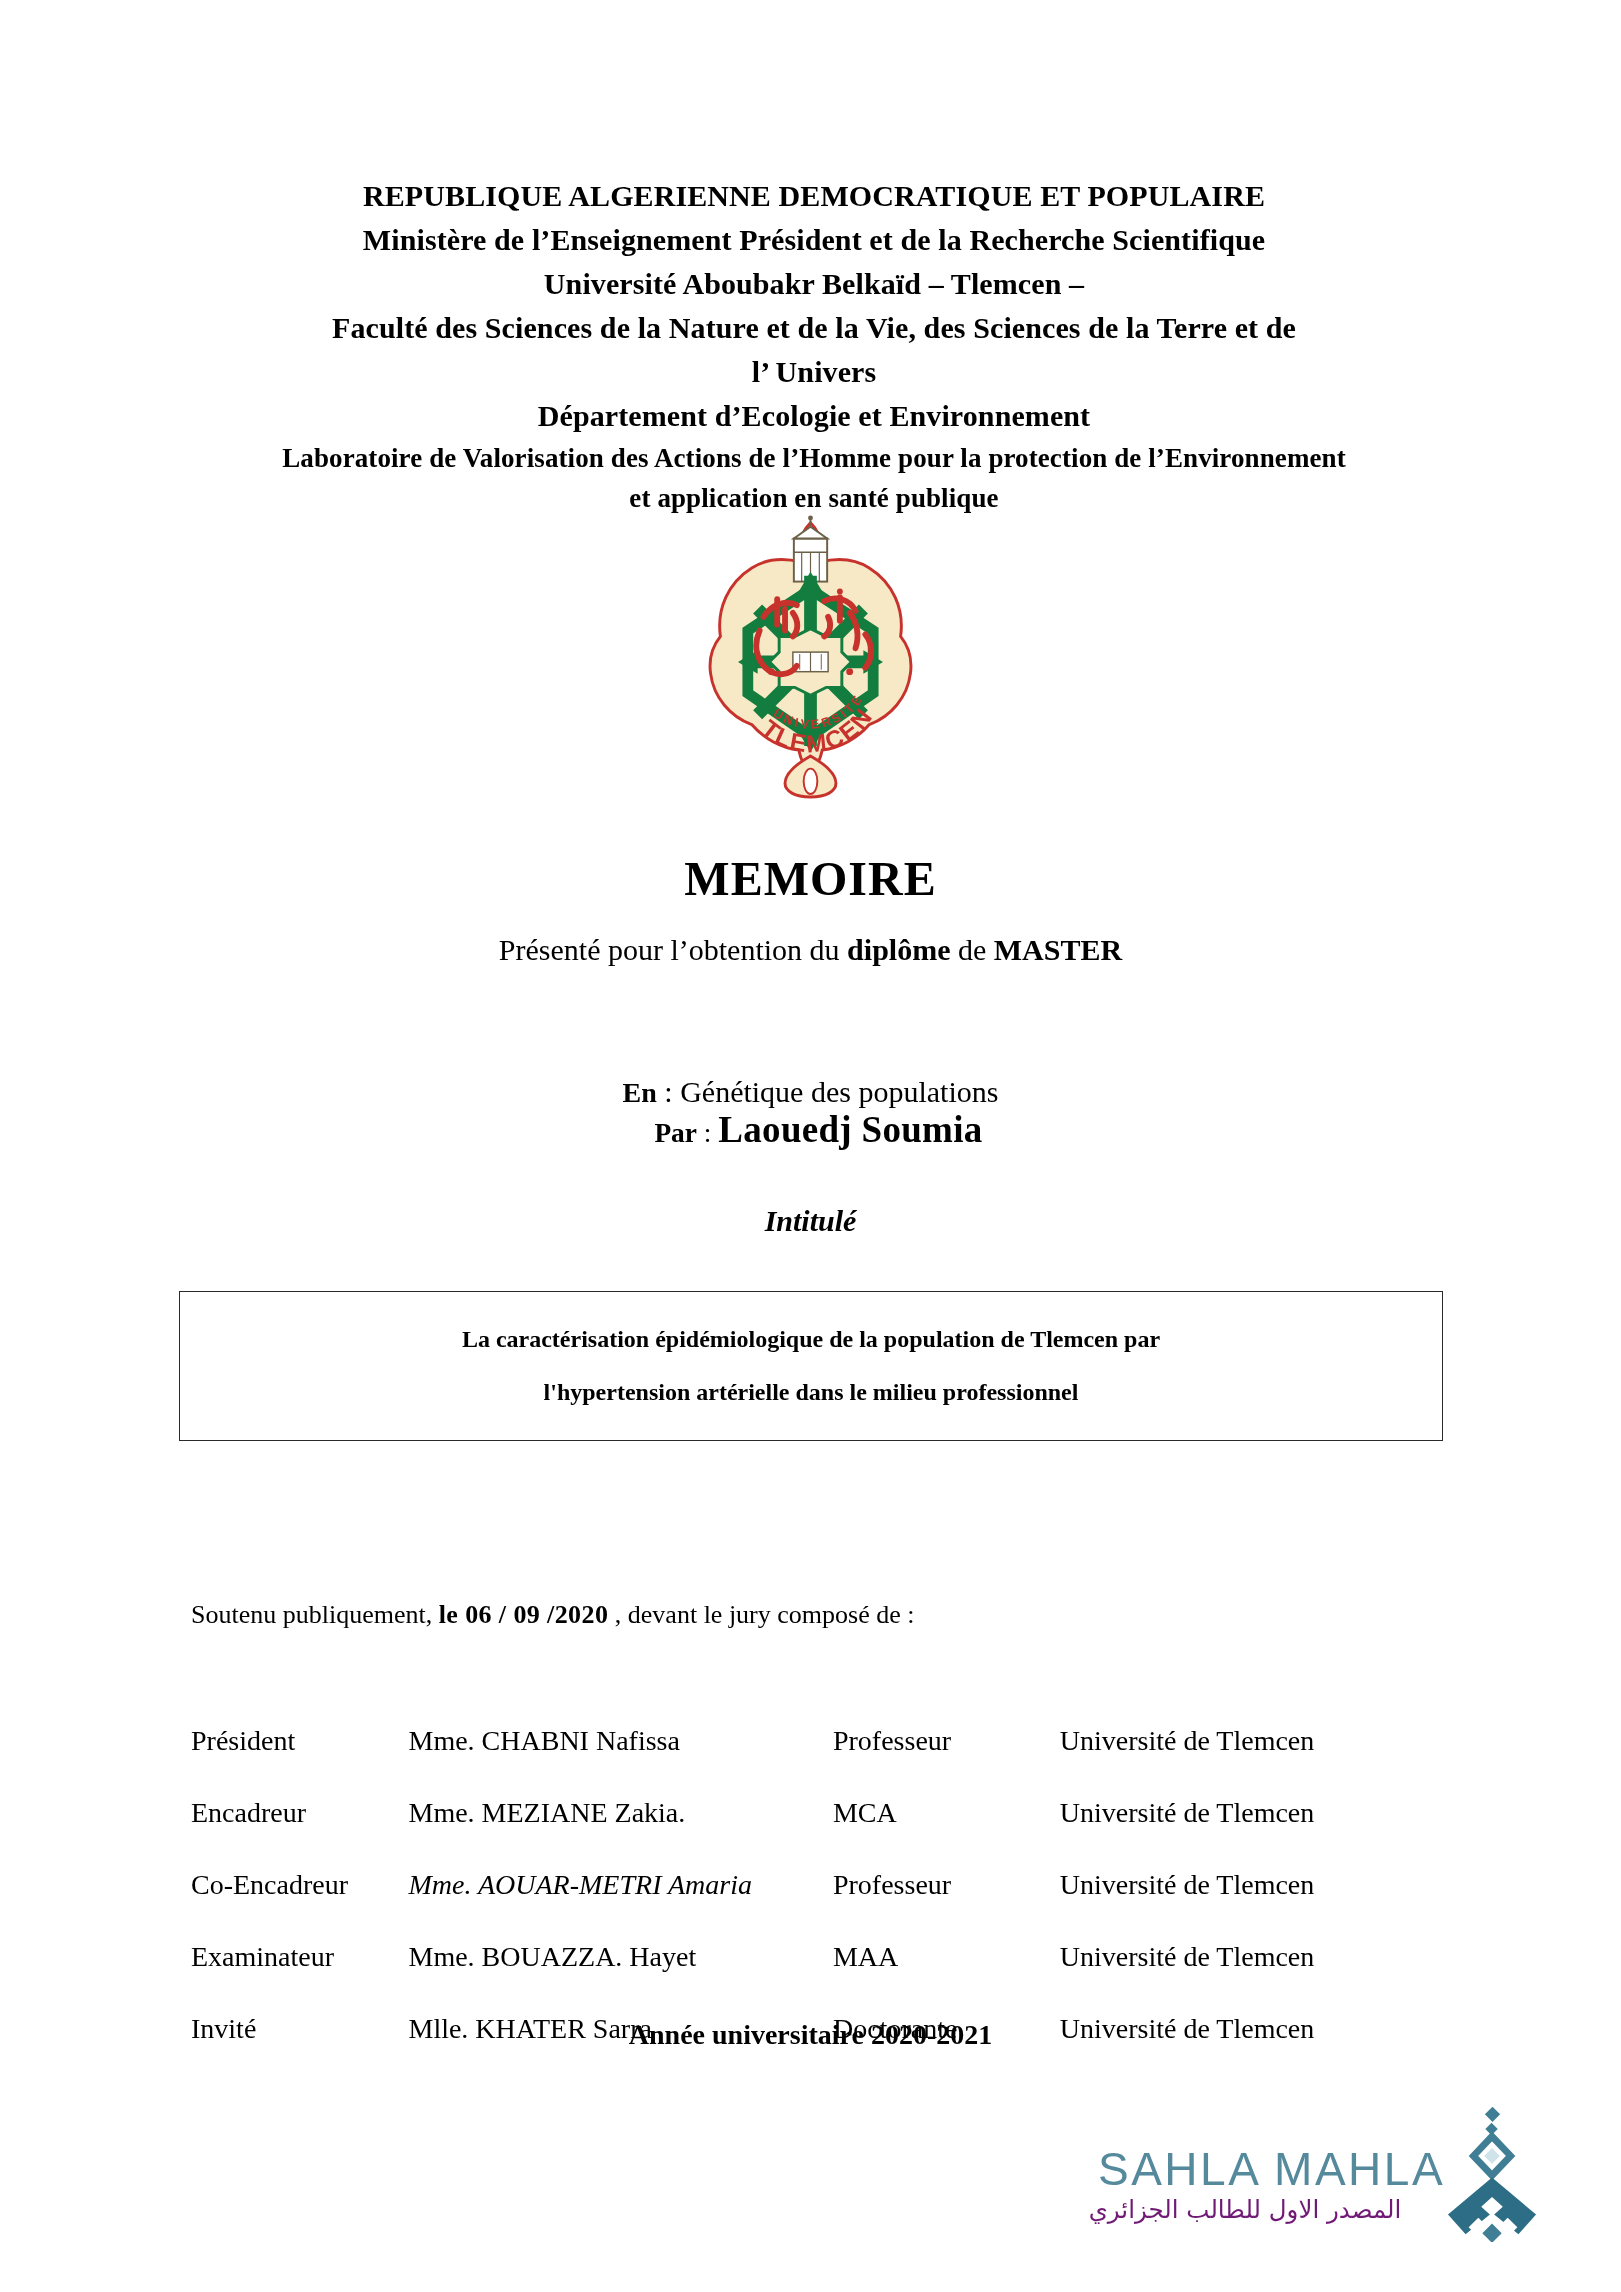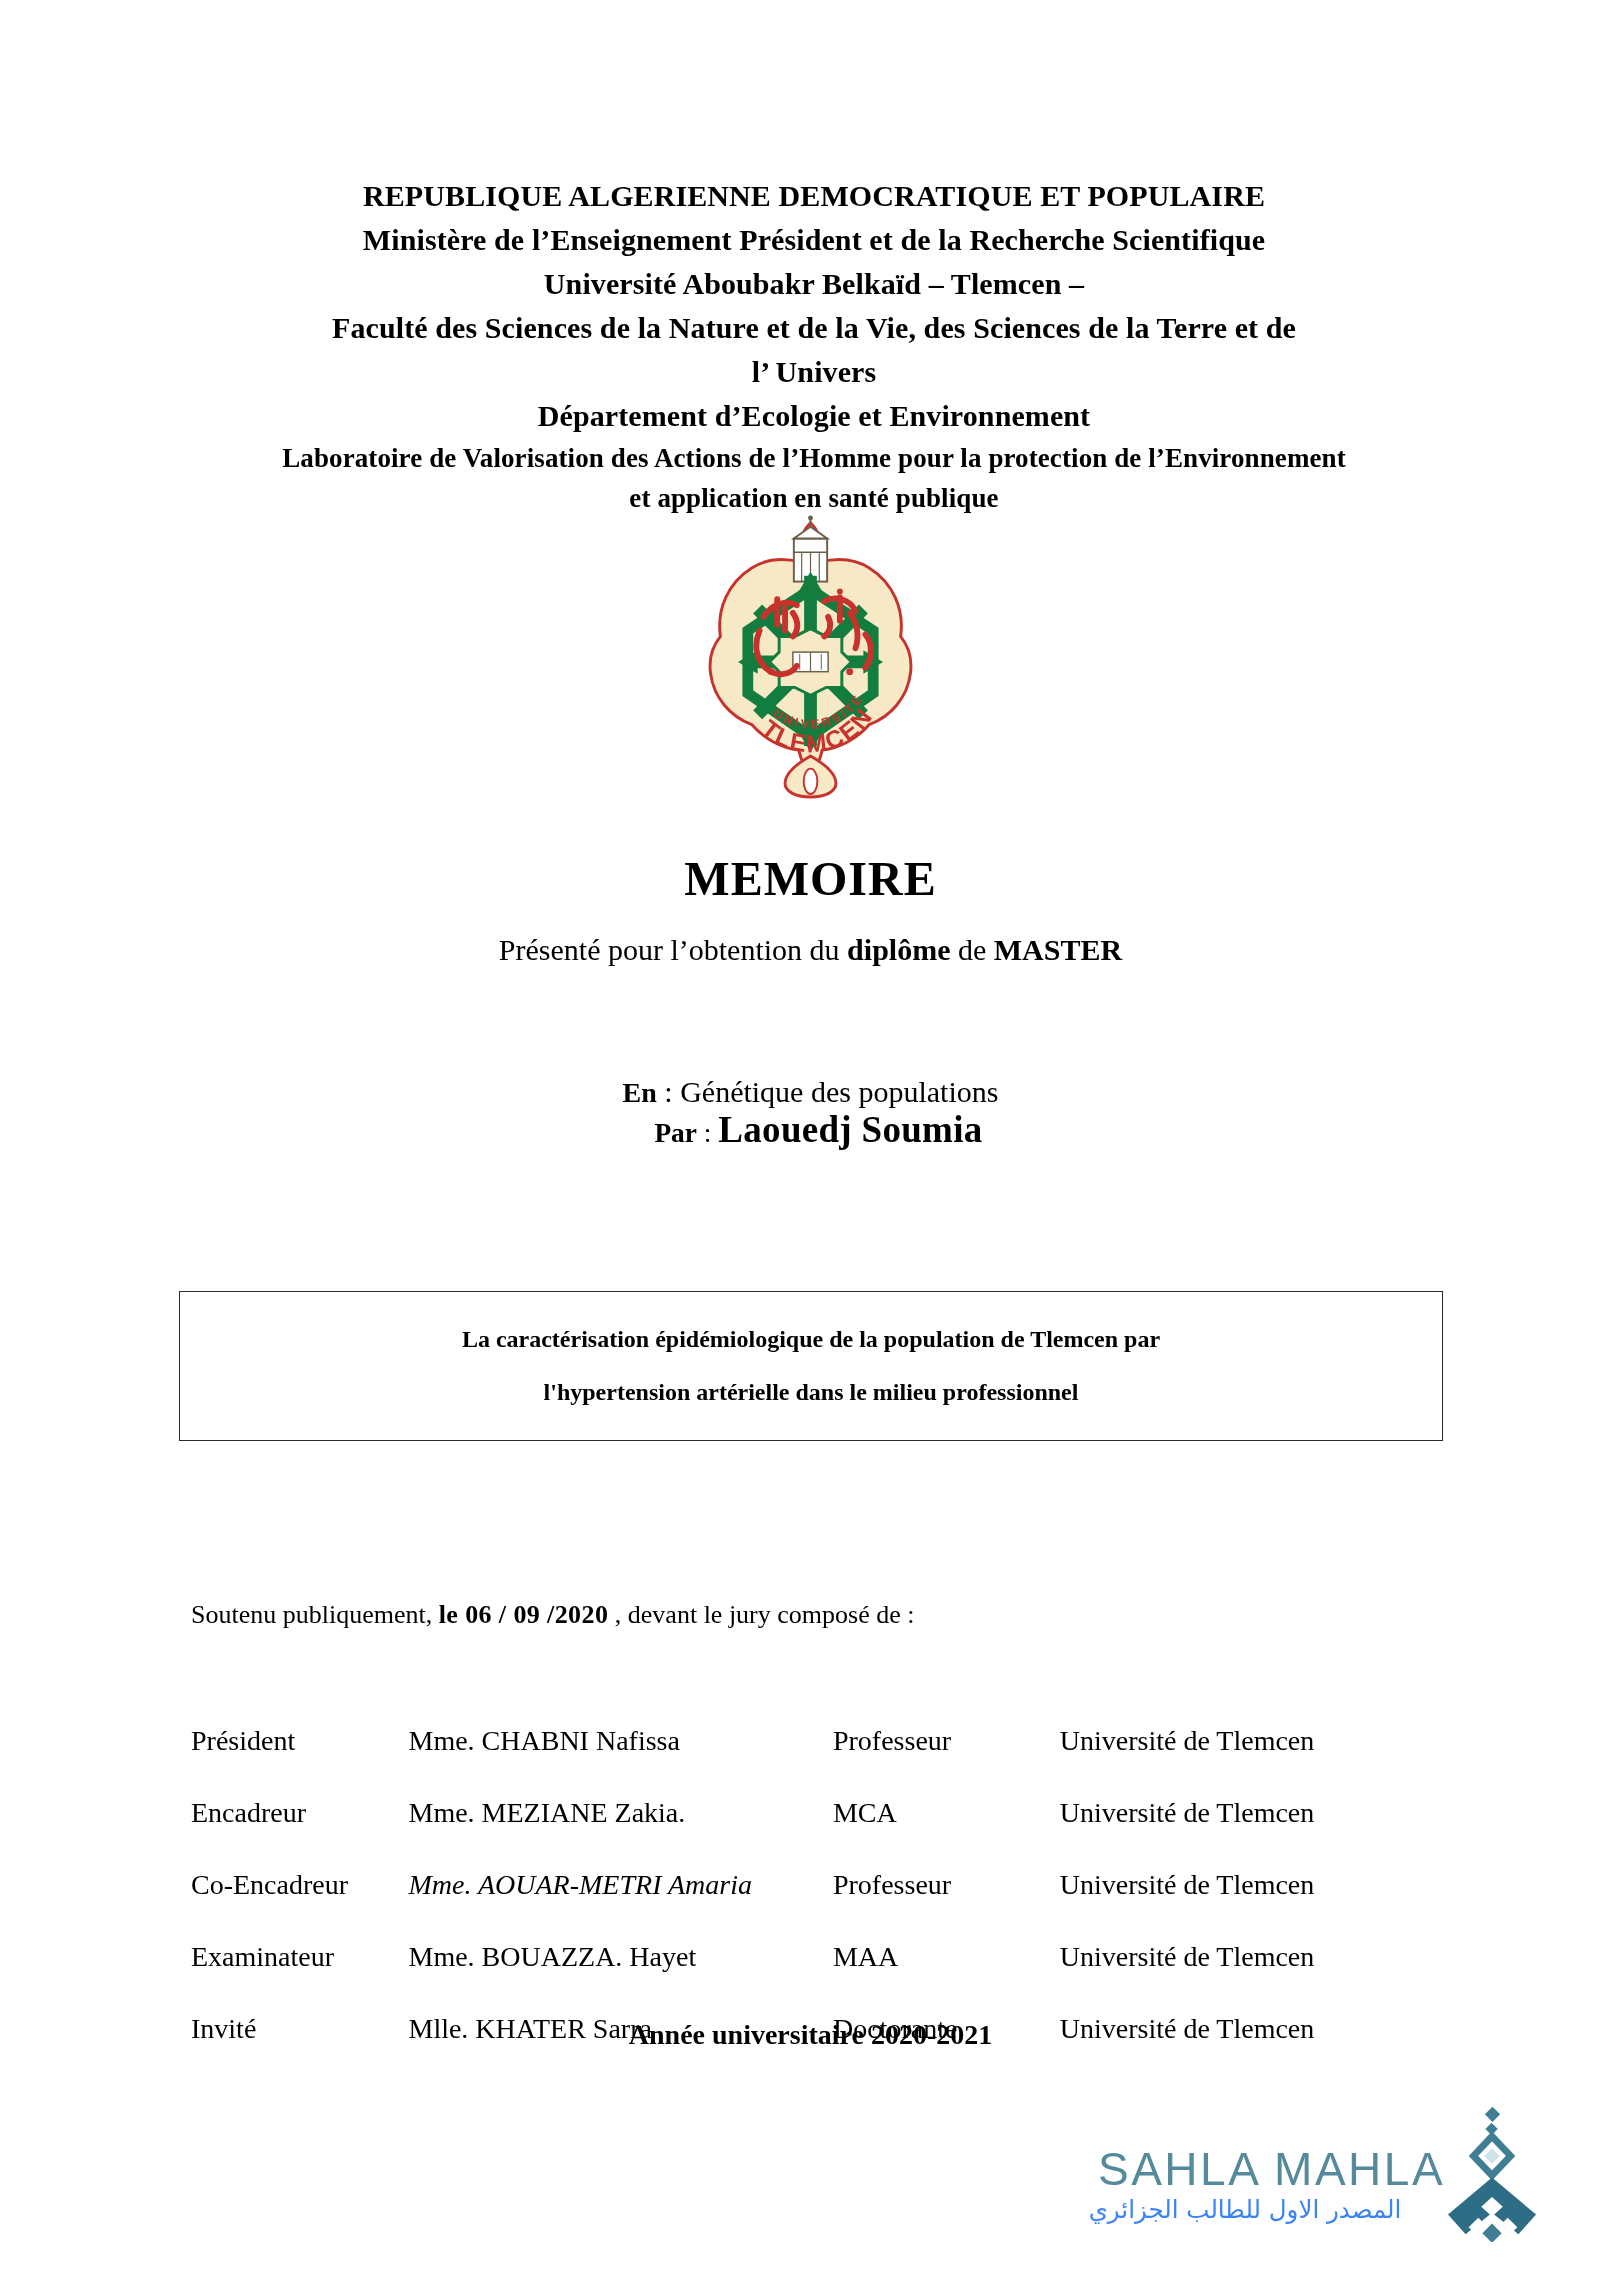--- a/index.html
+++ b/index.html
@@ -194,21 +194,21 @@
     margin-left: 44px;
   }
   .wm-sub {
     position: absolute;
     left: 0;
     top: 90px;
     width: 382px;
     text-align: center;
     font-family: "DejaVu Sans", sans-serif;
     font-size: 24.5px;
-    color: #3b82f6;
+    color: #701a75;
     direction: rtl;
   }
   .wm-mark {
     position: absolute;
     left: 388px;
     top: 0px;
   }
 </style>
 </head>
 <body>
@@ -332,20 +332,21 @@
   </div>
 
   <div class="en-line">
     <b>En</b><span> : </span><span>Génétique des populations</span>
   </div>
 
   <div class="par-line">
     <span class="lbl">Par</span><span> : </span><span class="nm">Laouedj Soumia</span>
   </div>
 
+  <div class="intitule">Intitulé</div>
 
   <div class="title-box">
     <div class="ttxt">
       <span>La caractérisation épidémiologique de la population de Tlemcen par</span><br>
       <span>l'hypertension artérielle dans le milieu professionnel</span>
     </div>
   </div>
 
   <div class="soutenu">
     <span>Soutenu  publiquement, </span><span class="dt">le  06  / 09  /2020</span><span>  , devant le jury composé de :</span>

